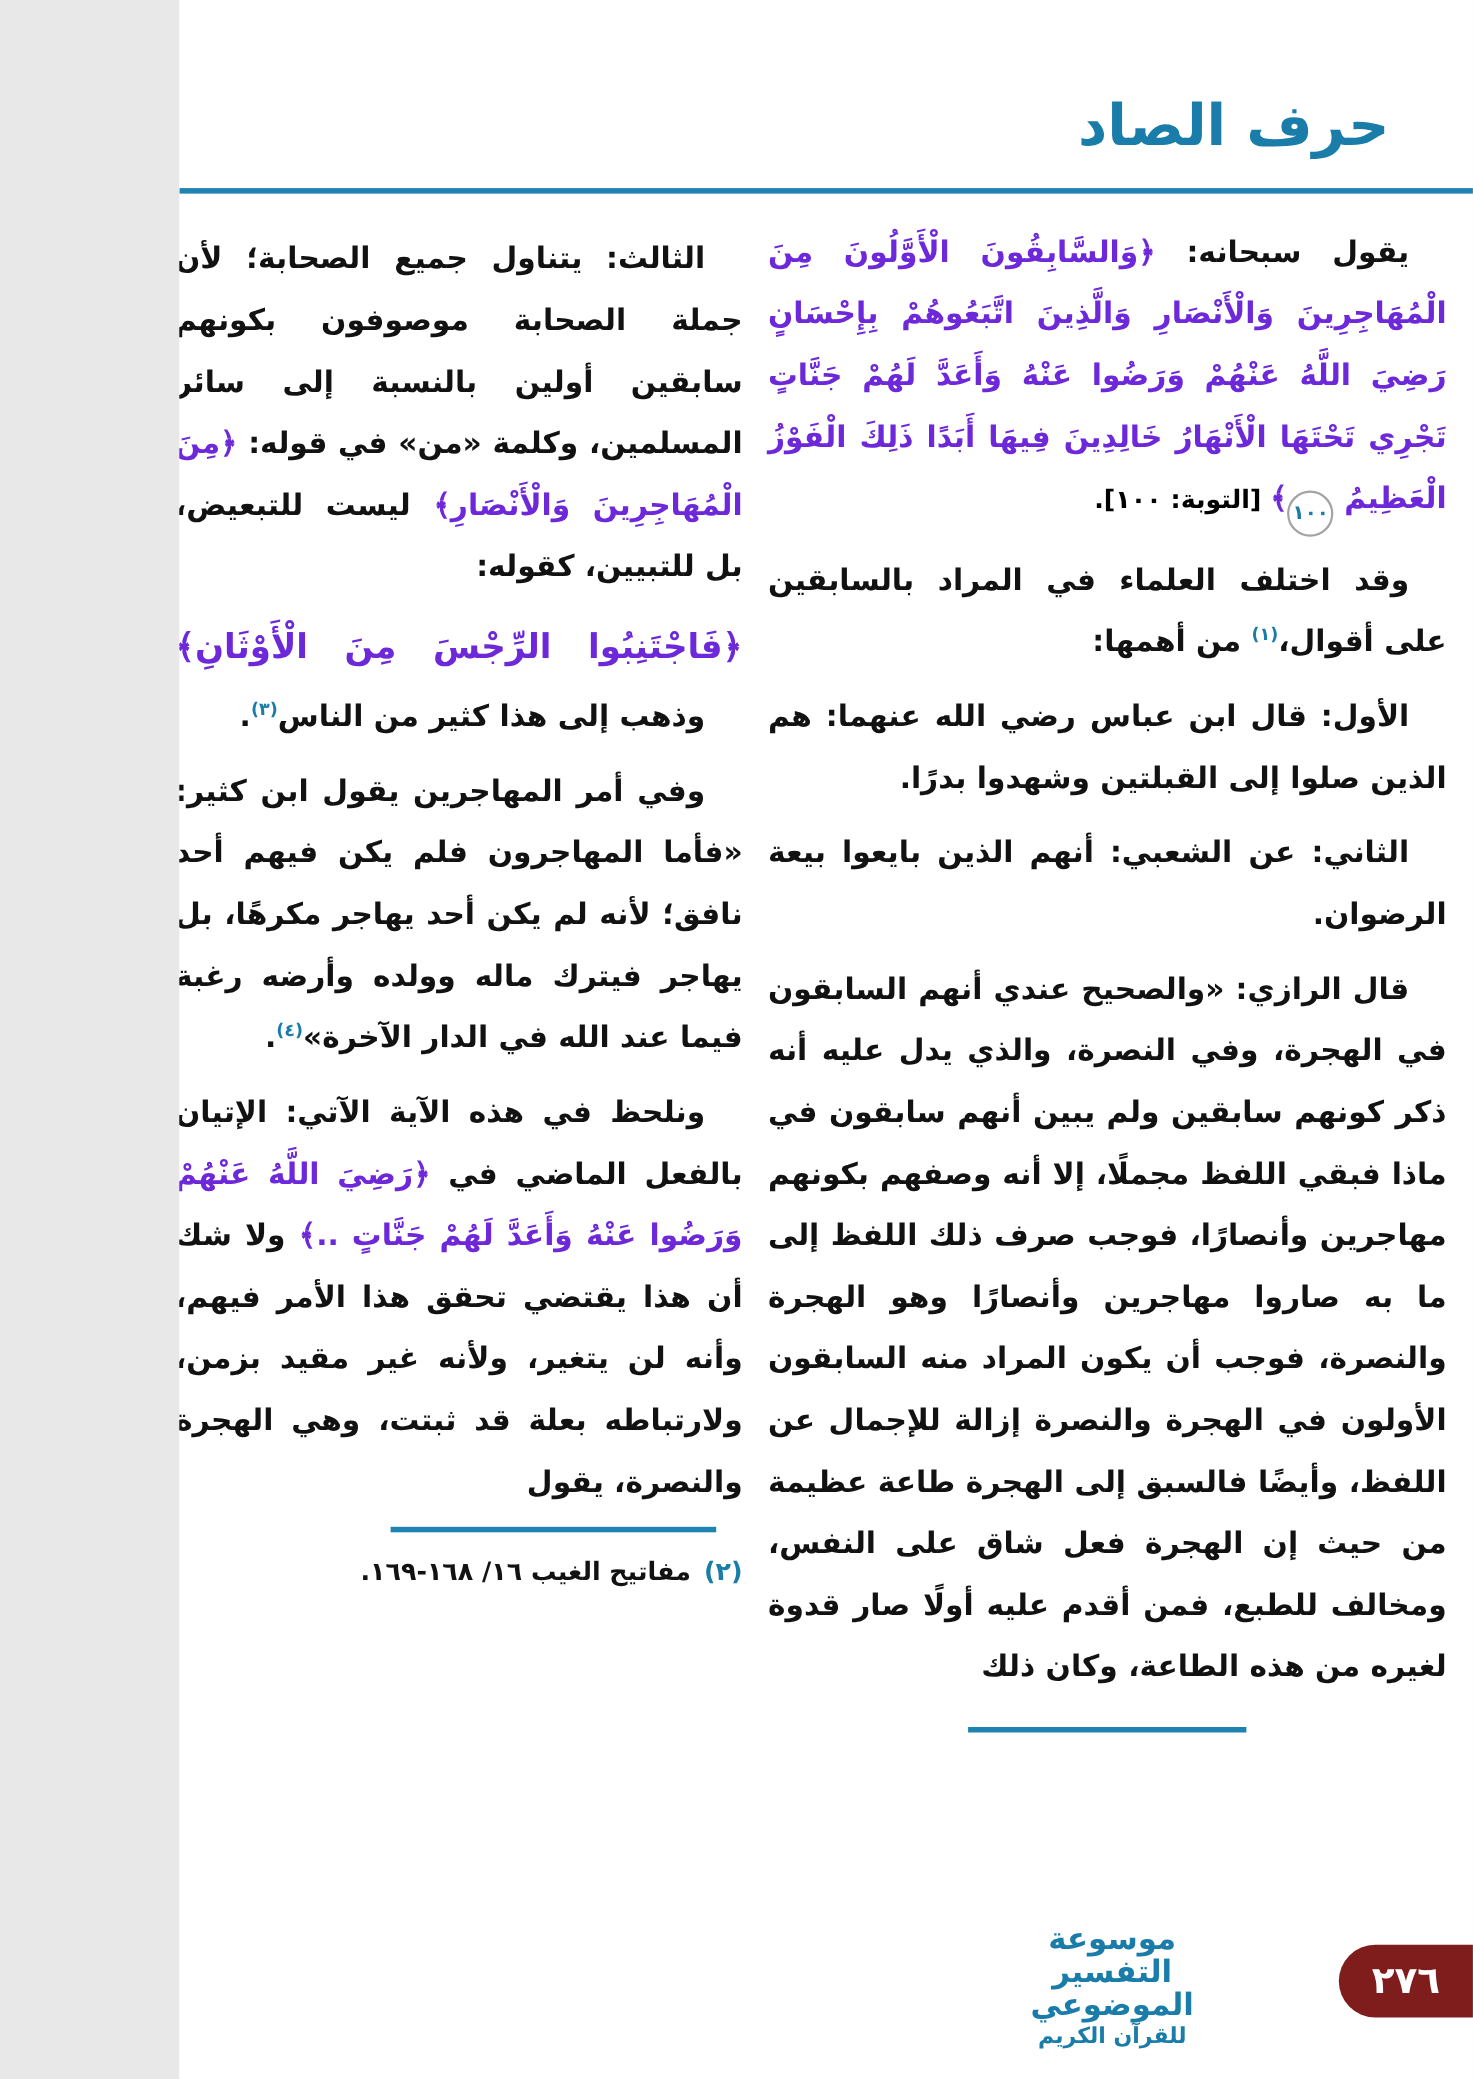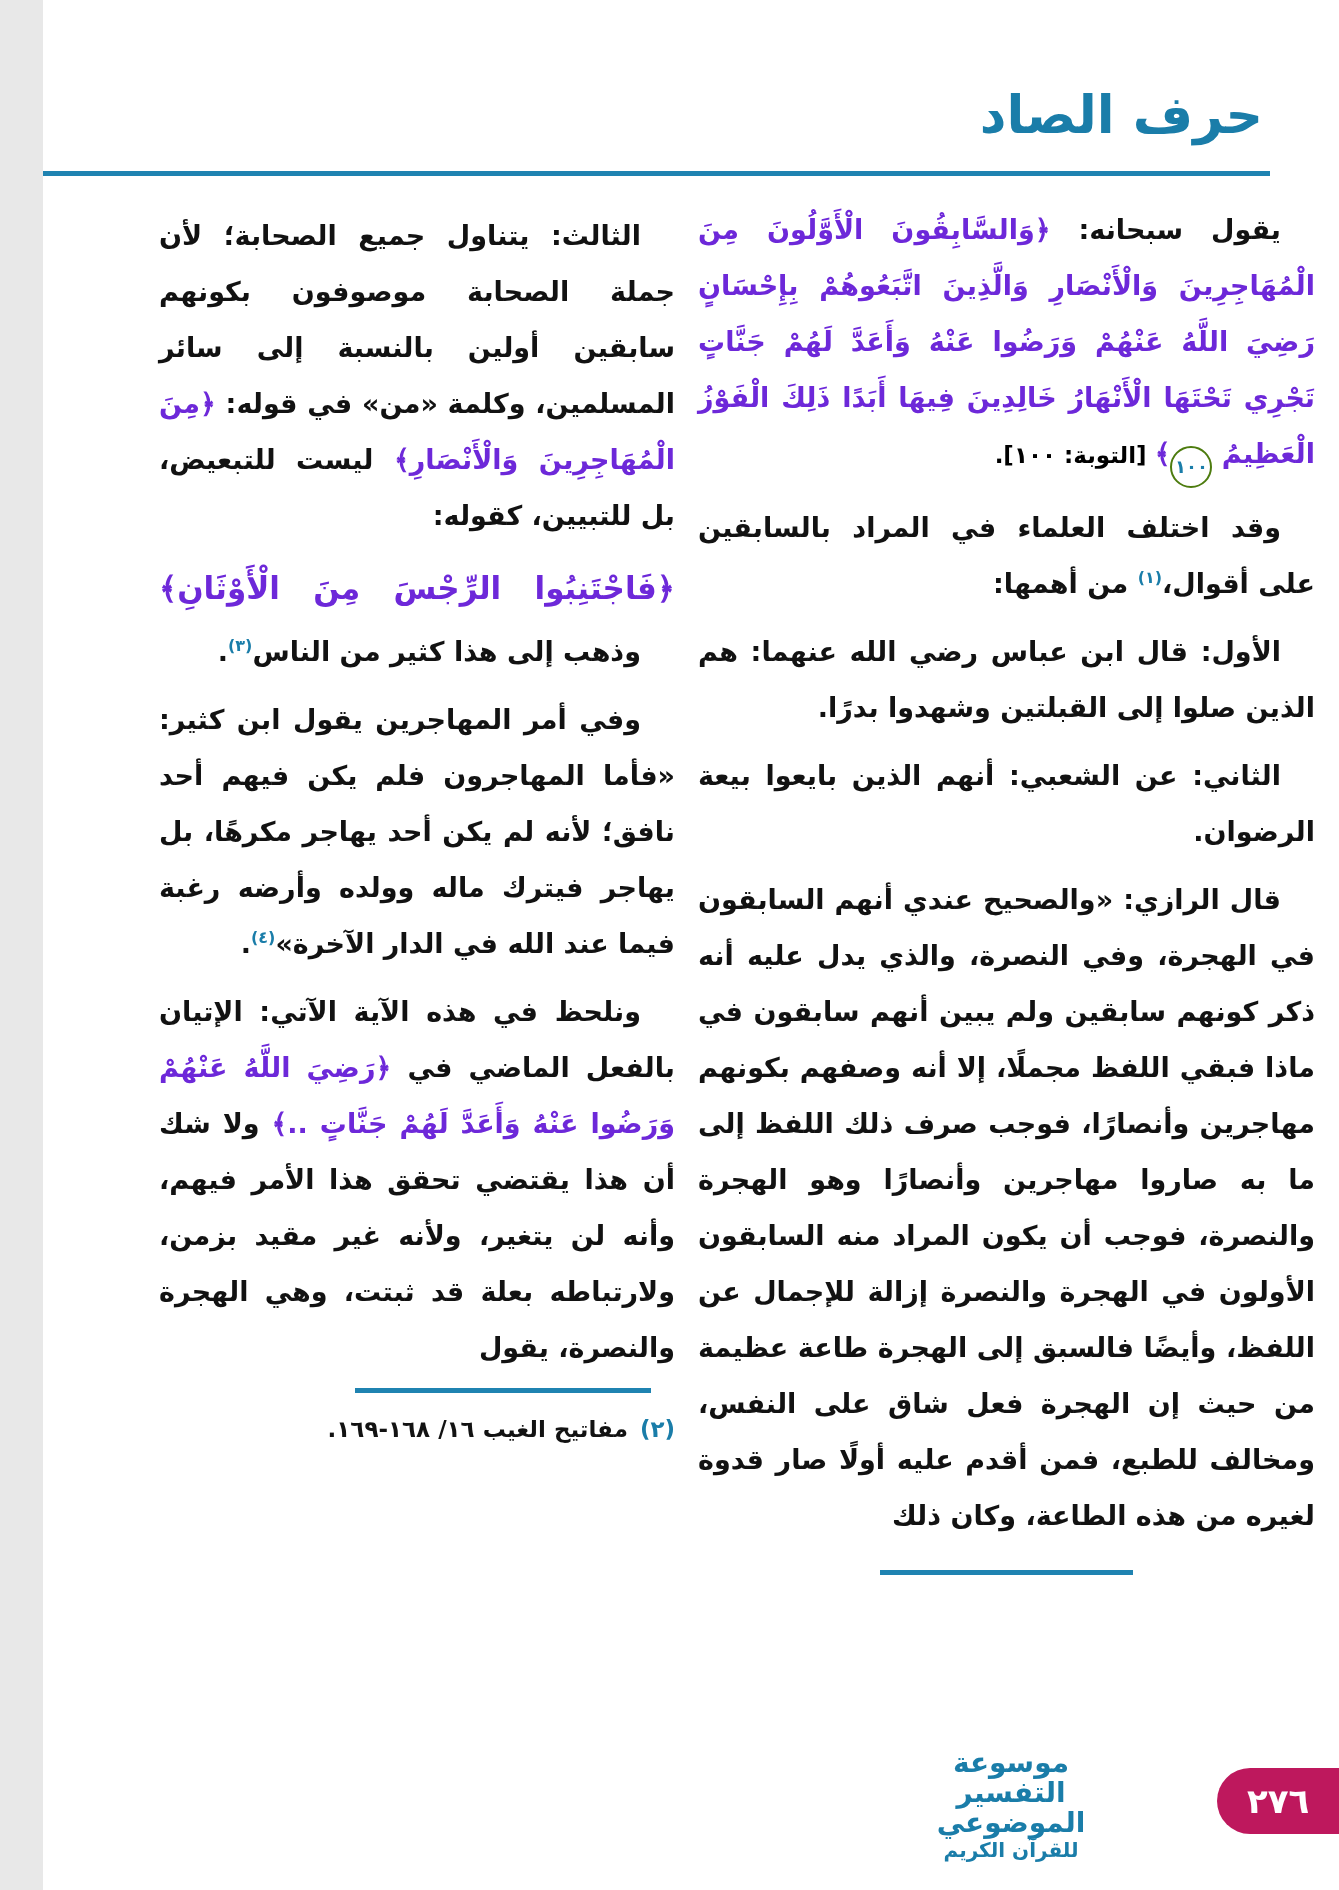--- a/index.html
+++ b/index.html
@@ -1,17 +1,17 @@
 <!DOCTYPE html>
 <html lang="ar" dir="rtl"><head>
 <meta charset="utf-8">
 <style>
   html,body{margin:0;padding:0;background:#e8e8e8;}
   .page{
-    position:relative;width:1296px;height:1890px;background:#ffffff;
+    position:relative;width:1176px;height:1890px;background:#ffffff;
     direction:rtl;overflow:hidden;
     font-family:"DejaVu Sans", sans-serif;
   }
   
   .header-title{
     position:absolute;top:84px;right:76px;
     color:#1a7da9;font-size:52px;font-weight:bold;line-height:1.2;
     white-space:nowrap;
   }
   .header-rule{
@@ -28,42 +28,42 @@
   .t-quran{color:#6d28d9;}
   .t-ref{font-size:23px;color:#000000;}
   .t-fnref{color:#1a7da9;font-size:16px;vertical-align:super;line-height:0;}
   .quran-line{
     text-indent:0;font-size:31px;line-height:64px;
     text-align:justify;text-align-last:justify;margin-bottom:4px;
   }
   .ref-line{text-indent:0;line-height:46px;margin-bottom:10px;}
   .t-ayah{
     display:inline-block;min-width:42px;height:42px;line-height:38px;
-    border:2px solid #4d7c0f;border-radius:50%;
+    border:2px solid #a3a3a3;border-radius:50%;
     color:#1a7da9;font-size:18px;text-align:center;text-indent:0;
     vertical-align:-10px;box-sizing:border-box;
   }
   
   .fn-sep{height:5px;background:#1f83b1;border:none;}
   .fn-sep-right{width:253px;margin:26px 182px 16px 0;}
   .fn-sep-left{width:296px;margin:6px 24px 14px 0;}
   .footnotes{font-size:23px;font-weight:bold;line-height:44px;color:#121212;}
   .fn-entry{text-align:justify;}
   .fn-marker{color:#1a7da9;margin-left:12px;}
   .fn-cont{padding-right:320px;}
   
   .logo{
     position:absolute;top:1748px;right:228px;width:200px;text-align:center;
     color:#1a7da9;font-weight:bold;
   }
   .logo-line1{font-size:28px;line-height:30px;}
   .logo-line2{font-size:20px;line-height:24px;}
   .page-badge{
     position:absolute;top:1768px;right:0;width:122px;height:66px;
-    background:#be185d;border-radius:33px 0 0 33px;
+    background:#7f1d1d;border-radius:33px 0 0 33px;
     display:flex;align-items:center;justify-content:center;
   }
   .page-badge span{color:#ffffff;font-size:34px;font-weight:bold;}
 </style>
 </head>
 <body>
 
 <div class="page">
 
   <div class="header-title">حرف الصاد</div>

